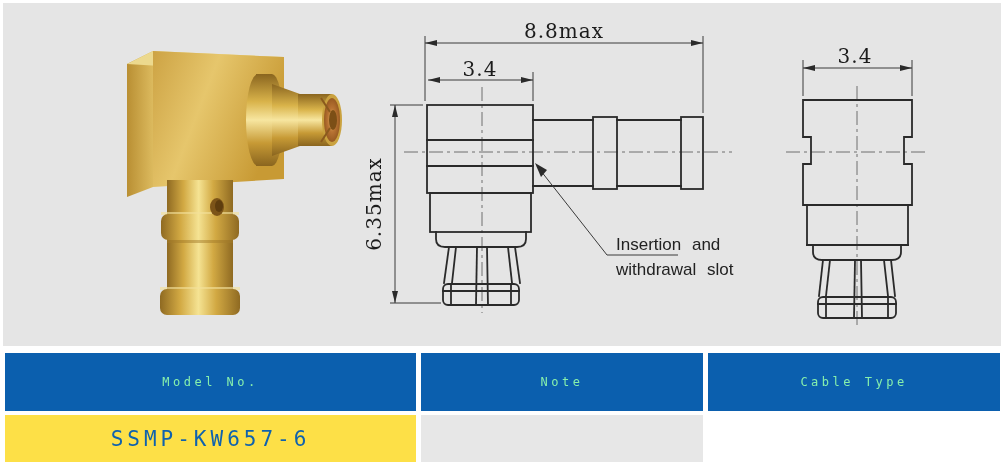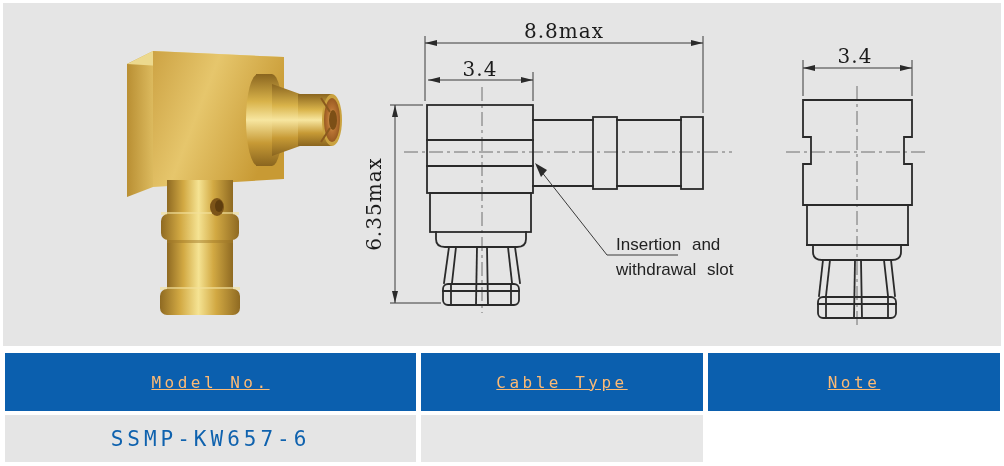--- a/index.html
+++ b/index.html
@@ -12,23 +12,23 @@
   .obj{stroke:#2a2a2a;stroke-width:1.8;fill:none;stroke-linecap:square;}
   .thin{stroke:#3a3a3a;stroke-width:1;fill:none;}
   .cl{stroke:#6e6e6e;stroke-width:1;fill:none;stroke-dasharray:14 4 3 4;}
   .dim{font-family:"DejaVu Serif",serif;font-size:20px;fill:#1c1c1c;letter-spacing:1px;}
   .callout{font-family:"Liberation Sans",sans-serif;font-size:17px;fill:#222222;word-spacing:6px;}
   .arr{fill:#2a2a2a;stroke:none;}
   
   #spec-table{position:absolute;left:5px;top:353px;width:995px;
               display:grid;grid-template-columns:411px 282px 292px;column-gap:5px;
               grid-template-rows:58px 47px;row-gap:4px;}
-  .th{background:#0b5fae;color:#fdba74;display:flex;align-items:center;justify-content:center;
-      font-family:"DejaVu Sans Mono",monospace;font-size:16px;letter-spacing:3.5px;text-decoration:underline;}
-  .td{background:#e5e5e5;color:#0f62ae;display:flex;align-items:center;justify-content:center;
+  .th{background:#0b5fae;color:#86efac;display:flex;align-items:center;justify-content:center;
+      font-family:"DejaVu Sans Mono",monospace;font-size:12px;letter-spacing:3.5px;}
+  .td{background:#fde047;color:#0f62ae;display:flex;align-items:center;justify-content:center;
       font-family:"DejaVu Sans Mono",monospace;font-size:21px;letter-spacing:4px;}
   .td.note{background:#e7e7e7;}
 </style>
 </head>
 <body>
 
 <div id="stage">
 
   <div id="panel">
     <svg width="1004" height="349" viewBox="0 0 1004 349">
@@ -169,19 +169,19 @@
         <polyline class="thin" points="537,166 607,255 678,255"></polyline>
         <polygon class="arr" points="535,163 547,170 541,177"></polygon>
         <text class="callout" x="616" y="250">Insertion and</text>
         <text class="callout" x="616" y="275">withdrawal slot</text>
       </g>
     </svg>
   </div>
 
   <div id="spec-table">
     <div class="th">Model No.</div>
+    <div class="th">Note</div>
     <div class="th">Cable Type</div>
-    <div class="th">Note</div>
     <div class="td">SSMP-KW657-6</div>
     <div class="td note"></div>
   </div>
 
 </div>
 
 </body></html>

